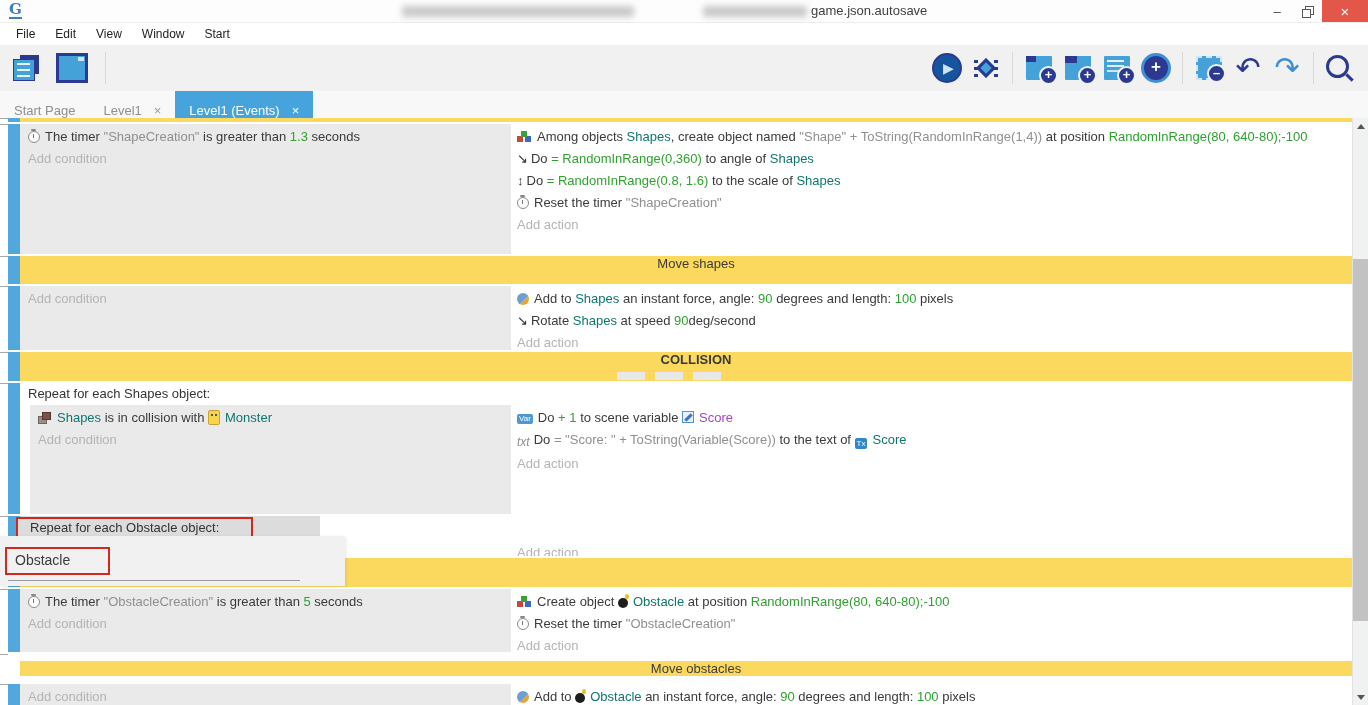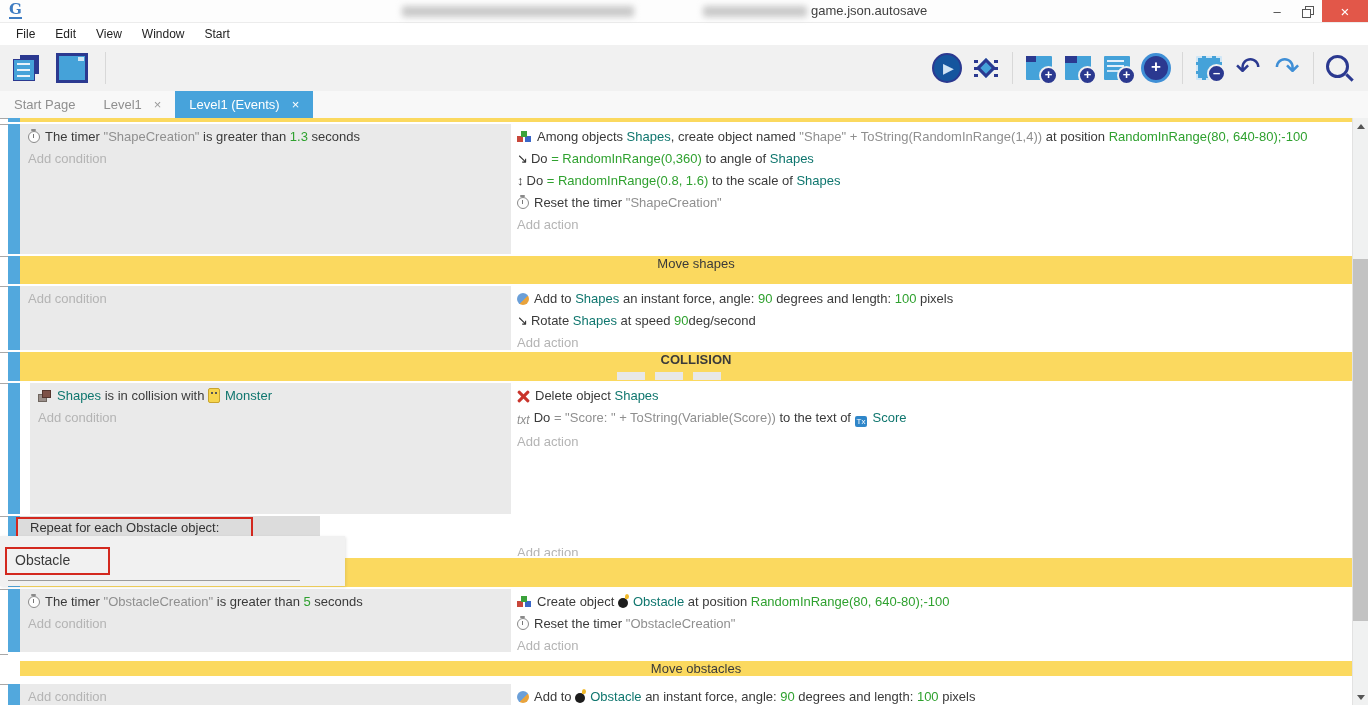--- a/index.html
+++ b/index.html
@@ -48,21 +48,21 @@
   .i-win::after{content:'+';position:absolute;right:-6px;bottom:-5px;width:15px;height:15px;background:#2b3990;border:2px solid #f1f1f1;border-radius:50%;color:#fff;font-size:13px;line-height:14px;text-align:center;font-weight:bold}
   .i-win.minus::after{content:'–'}
   .i-plus{width:30px;height:30px;border-radius:50%;background:#2b3990;border:3px solid #3f8fd6;color:#fff;font-weight:bold;font-size:17px;display:flex;align-items:center;justify-content:center;box-sizing:border-box}
   .i-plus::after{content:'+';margin-top:-2px}
   .i-undo::after{content:'↶';font-size:30px;color:#2b3990;line-height:28px}
   .i-redo::after{content:'↷';font-size:30px;color:#3f8fd6;line-height:28px}
   .i-search{width:17px;height:17px;border:3px solid #2b3990;border-radius:50%;position:relative;margin:0 5px 4px 0}
   .i-search::after{content:'';position:absolute;width:3px;height:9px;background:#2b3990;transform:rotate(-45deg);right:-5px;bottom:-7px}
   
   .tabrow{height:27px;background:#f8f8f8;display:flex}
-  .tab{height:27px;display:flex;align-items:center;padding:0 14px;font-size:13px;color:#8f8f8f;gap:12px}
+  .tab{height:27px;display:flex;align-items:flex-end;padding:0 14px;font-size:13px;color:#8f8f8f;gap:12px}
   .tab .x{font-size:13px;color:#9a9a9a}
   .tab.active{background:#47A3DB;color:#fff}
   .tab.active .x{color:#fff}
   
   .sheet{position:absolute;top:118px;left:0;right:16px;bottom:0;background:#fff;padding-left:8px;overflow:hidden}
   .blk{position:relative;display:flex;margin-bottom:2px;overflow:hidden}
   .blk::before{content:'';position:absolute;left:0;top:0;width:0;height:0}
   .tick{position:absolute;width:8px;height:1px;background:#a8a8a8;left:0}
   .bar{width:12px;background:#52A8DD;flex:none}
   .body{flex:1;min-width:0;display:flex;flex-direction:column}
@@ -260,27 +260,28 @@
     </div>
     <div class="tick" style="top: 168px;"></div>
     <div class="blk t-comment" style="height: 29px; font-weight: bold;">
       <div class="bar"></div>
       <div class="body comment">COLLISION</div>
     </div>
     <div class="tick" style="top: 234px;"></div>
     <div class="blk t-foreach" style="height: 131px;">
       <div class="bar"></div>
       <div class="body">
+        <div class="hdr">Repeat for each Shapes object:</div>
         <div class="cols">
           <div class="cond">
             <div class="line"><span class="ic ic-collision"></span><span class="sg-obj">Shapes</span><span class="sg-t"> is in collision with </span><span class="ic ic-monster"></span><span class="sg-obj">Monster</span></div>
             <div class="line addline">Add condition</div>
           </div>
           <div class="act">
-            <div class="line"><span class="ic ic-delete"></span><span class="sg-t">Delete object </span><span class="sg-obj">Shapes</span></div>
+            <div class="line"><span class="ic ic-var">Var</span><span class="sg-t">Do </span><span class="sg-g">+ 1</span><span class="sg-t"> to scene variable </span><span class="ic ic-scorevar"></span><span class="sg-p">Score</span></div>
             <div class="line"><span class="ic ic-txt">txt</span><span class="sg-t">Do </span><span class="sg-q">= "Score: " + ToString(Variable(Score))</span><span class="sg-t"> to the text of </span><span class="ic ic-textobj">Tx</span><span class="sg-obj">Score</span></div>
             <div class="line addline">Add action</div>
           </div>
         </div>
       </div>
     </div>
     <div class="tick" style="top: 265px;"></div>
     <div class="blk t-foreach" style="height: 40px;">
       <div class="bar"></div>
       <div class="body">

